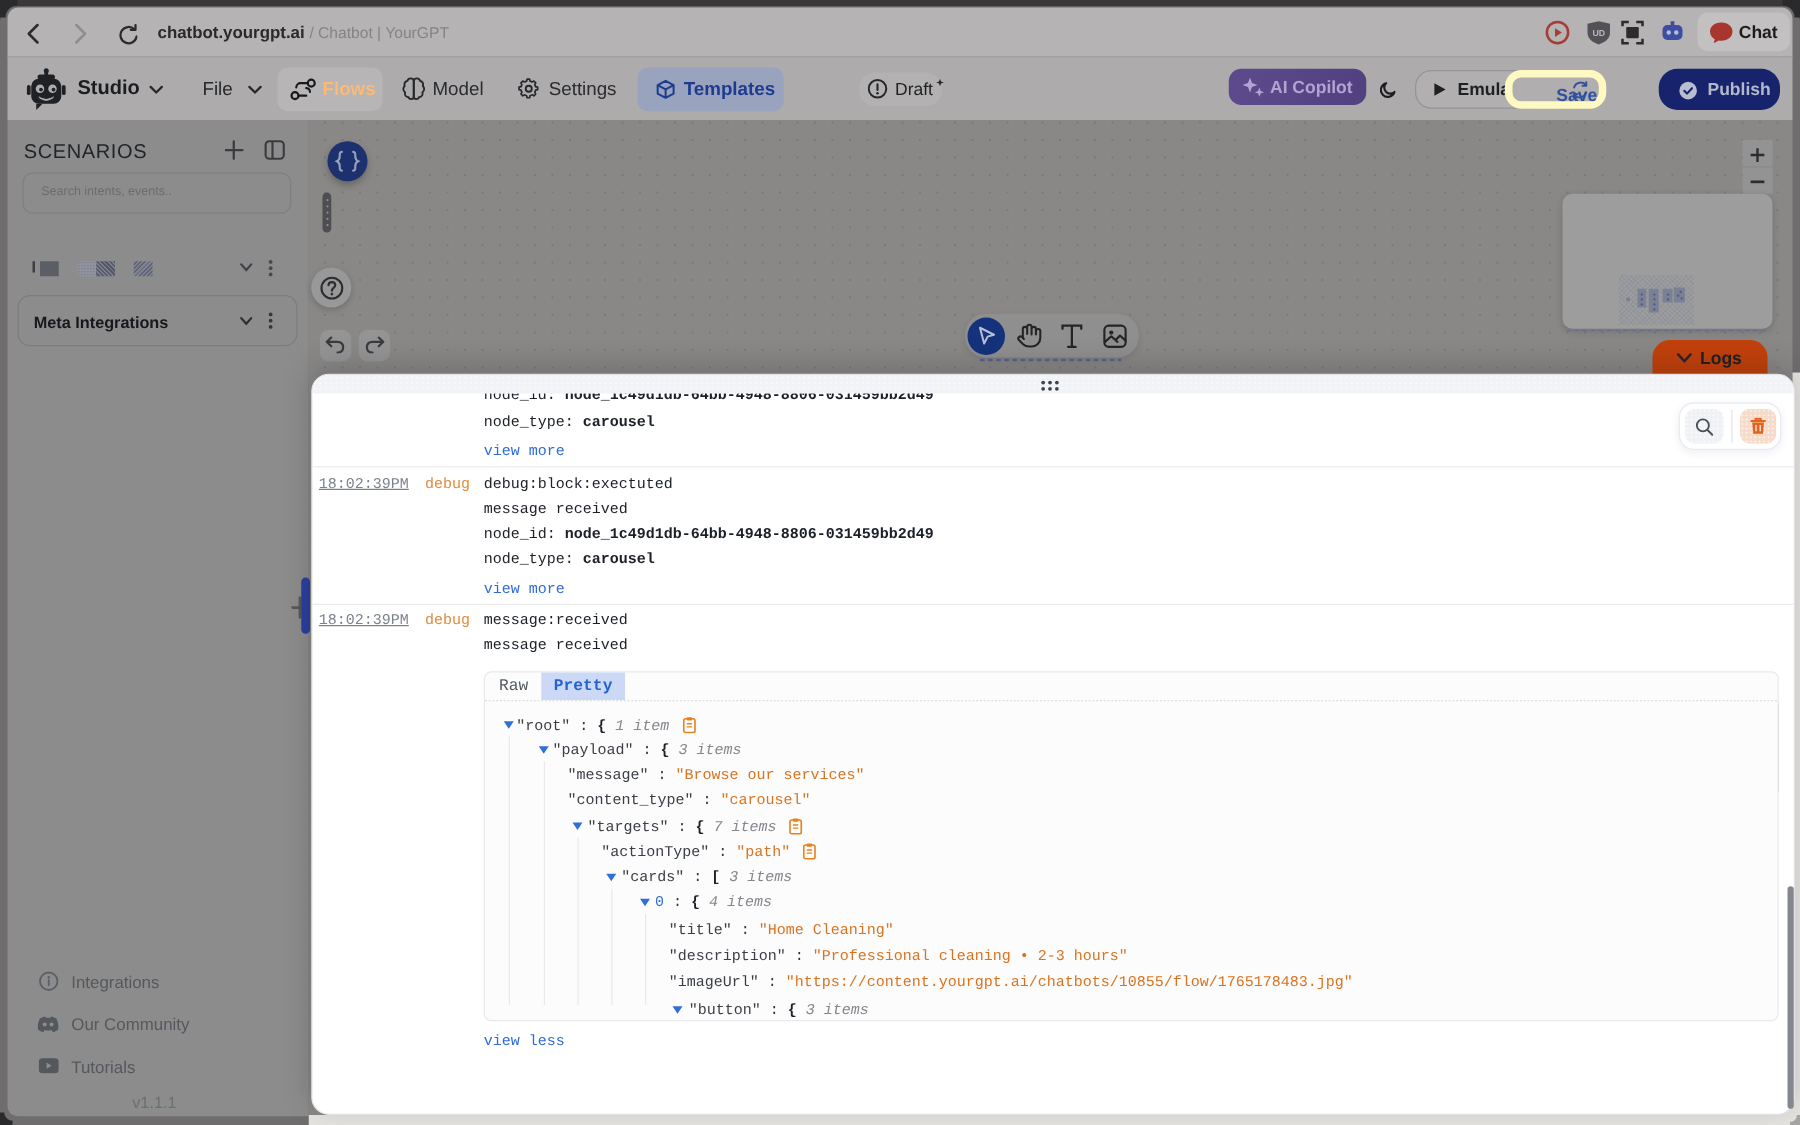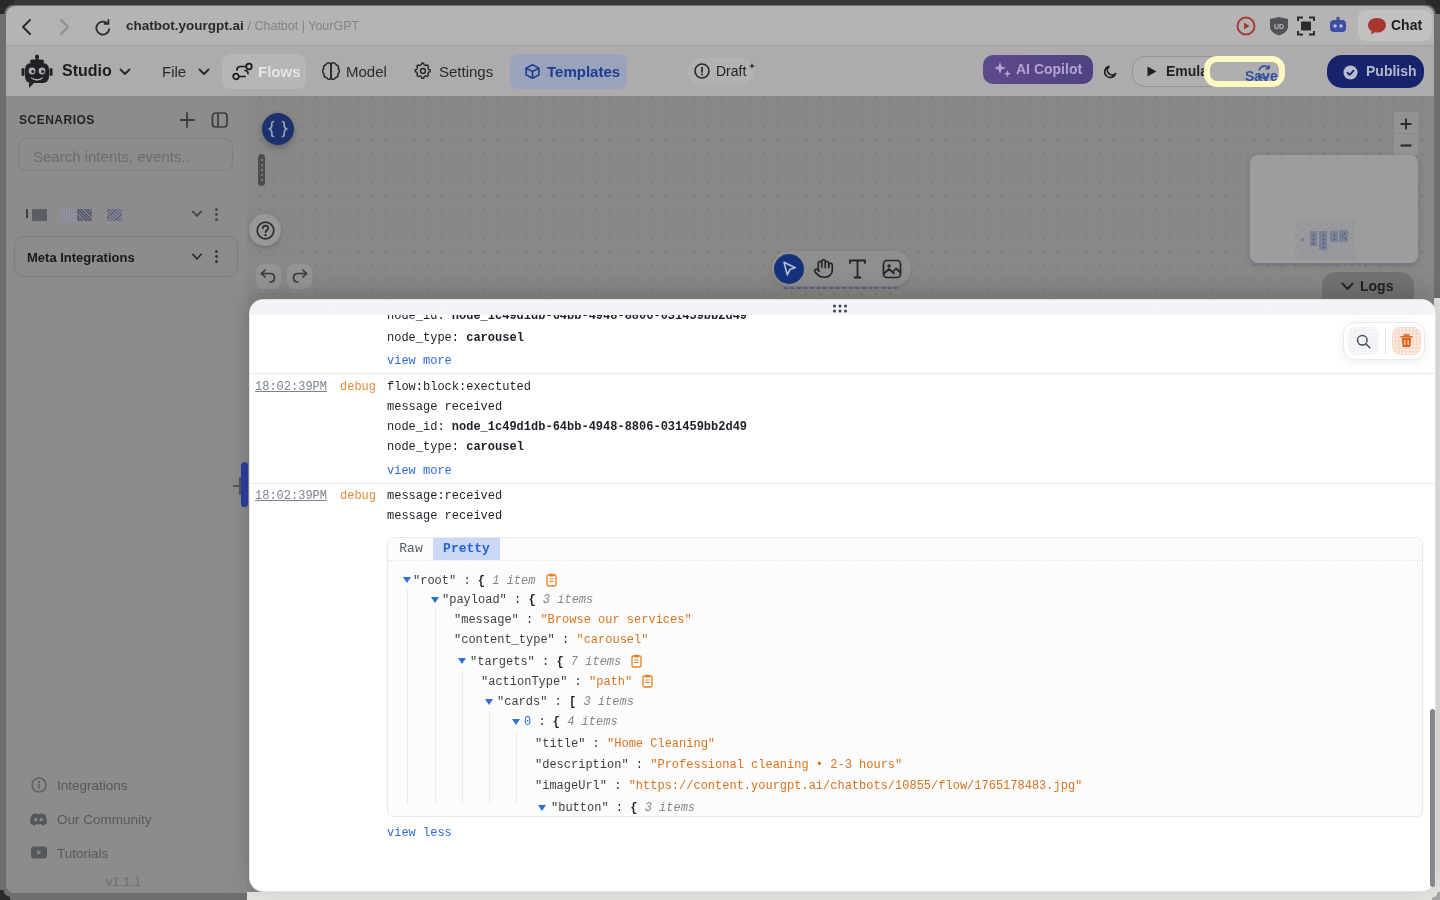--- a/index.html
+++ b/index.html
@@ -37,62 +37,62 @@
   #urlbar .sec { color:#858383; font-weight:400; font-size:12.5px; }
   #chatbtn { left:1358px; top:10px; width:74px; height:31px; background:#c2c0c0;
      border-radius:8px; }
   #chatbtn span { position:absolute; left:33px; top:7px; font-size:14px; font-weight:700; color:#1d1d1f;}
 
   
   .tbtxt { position:absolute; font-size:15px; color:#222428; }
   #studio-txt { left:62px; top:62px; font-size:16px; font-weight:700; color:#1b1d21; }
   #file-txt { left:162px; top:63px; color:#26282c; }
   #flows-chip { left:222px; top:54px; width:84px; height:35px; background:#b7b5b5; border-radius:8px; }
-  #flows-txt { left:258px; top:63px; font-weight:700; color:#e5e5e5; }
+  #flows-txt { left:258px; top:63px; font-weight:700; color:#fdba74; }
   #model-txt { left:346px; top:63px; color:#2a2c30; }
   #settings-txt { left:439px; top:63px; color:#2a2c30; }
   #templates-chip { left:510px; top:54px; width:117px; height:35px; background:#9aa3bd; border-radius:8px; }
   #templates-txt { left:547px; top:63px; font-weight:700; color:#1d3c8f; }
   #draft-pill { left:687px; top:58px; width:67px; height:27px; background:#b3b1b1; border-radius:14px; }
   #draft-txt { left:716px; top:63px; font-size:14px; font-weight:500; color:#1f2024;text-align:right; }
   #copilot { left:983px; top:55px; width:110px; height:29px; border-radius:10px;
      background:linear-gradient(90deg,#5d4a8c,#514181); }
   #copilot span { position:absolute; left:33px; top:6px; font-size:14px; font-weight:600; color:#b3a3d2; }
   #emulator { left:1132px; top:56px; width:106px; height:31px; background:#b1afaf;
      border:1px solid #96949a; border-radius:13px; }
   #emulator span { position:absolute; left:33px; top:6px; font-size:14px; font-weight:700; color:#1e2024; }
   #save { left:1204px; top:56px; width:81px; height:31px; background:#b0aeae;
      border:6px solid #fef9c3; border-radius:13px; }
   #save span { position:absolute; left:35px; top:6px; font-size:14px; font-weight:700; color:#31519e; }
   #publish { left:1327px; top:55px; width:97px; height:33px; background:#17246d; border-radius:15px; }
   #publish span { position:absolute; left:39px; top:8px; font-size:14px; font-weight:700; color:#b4b8cb; }
 
   
-  #scen-title { left:19px; top:113px; font-size:12px; font-weight:700; letter-spacing:0.5px; color:#212429; }
+  #scen-title { left:19px; top:113px; font-size:16px; font-weight:400; letter-spacing:0.5px; color:#212429; }
   #search-box { left:18px; top:138px; width:215px; height:33px; border:1px solid #7f7f81; border-radius:8px; }
-  #search-ph { left:33px; top:148px; font-size:15px; color:#6c6c6e; }
+  #search-ph { left:33px; top:148px; font-size:10px; color:#6c6c6e; }
   #meta-box { left:14px; top:236px; width:224px; height:41px; border:1px solid #7c7c7e; border-radius:10px; }
   #meta-txt { left:27px; top:250px; font-size:13px; font-weight:700; color:#17181c; }
   .sb-link { position:absolute; font-size:13.5px; color:#55585d; }
   #ver { left:0; top:874px; width:247px; text-align:center; font-size:13px; color:#6b6e73; }
 
   
   #bracecircle { left:262px; top:113px; width:32px; height:32px; border-radius:50%;
      background:#1c316e; box-shadow:0 3px 6px rgba(0,0,0,0.25); }
 
   #vhandle { left:258px; top:154px; width:7px; height:32px; background:#4e4e51; border-radius:3.5px; }
   #helpbtn { left:249px; top:214px; width:32px; height:32px; border-radius:50%; background:#989898;
      box-shadow:0 2px 5px rgba(0,0,0,0.18); }
   #undoredo { left:255px; top:263px; width:58px; height:27px; }
   .ur-btn { position:absolute; width:27px; height:27px; background:#949494; border:1px solid #898989; border-radius:8px; }
   #zoomctl { left:1394px; top:112px; width:24px; height:43px; }
   .z-btn { position:absolute; width:24px; height:21px; background:#939393; }
   #minimap { left:1250px; top:155px; width:168px; height:108px; background:#9d9d9d; border-radius:8px;
      box-shadow:0 2px 6px rgba(0,0,0,0.15); }
-  #logstab { left:1322px; top:272px; width:92px; height:30px; background:#737373; border-radius:14px 14px 0 0; }
+  #logstab { left:1322px; top:272px; width:92px; height:30px; background:#c2410c; border-radius:14px 14px 0 0; }
   #logstab span { position:absolute; left:38px; top:6px; font-size:14px; font-weight:700; color:#202226; }
   #bluebar { left:241px; top:462px; width:7px; height:45px; background:#2b3f9f; border-radius:3.5px; }
 
   
   #panel { left:249px; top:299px; width:1187px; height:593px; background:#ffffff;
      border:1px solid #e2e2e5; border-radius:14px;
      box-shadow:0 -6px 24px rgba(0,0,0,0.18); }
   #band { left:250px; top:300px; width:1185px; height:15px; background:#f1f3f7;
      border-radius:13px 13px 0 0; z-index:4;
      background-image:radial-gradient(circle, rgba(255,255,255,0.6) 0.7px, transparent 0.9px);
@@ -446,21 +446,21 @@
   <div class="abs" id="jsonbox"></div>
   <div id="rawtab">Raw</div>
   <div id="prettytab">Pretty</div>
   <div class="abs" id="tabline"></div>
 
   <div class="abs logline" style="left:387px; top:309px;">node_id: <span class="bold">node_1c49d1db-64bb-4948-8806-031459bb2d49</span></div>
   <div class="abs logline" style="left:387px; top:331px;">node_type: <span class="bold">carousel</span></div>
   <div class="abs logline blue" style="left:387px; top:354px;">view more</div>
   <div class="abs logline" style="left:255px; top:380px;"><span class="ts">18:02:39PM</span></div>
   <div class="abs logline" style="left:340px; top:380px;"><span class="dbg">debug</span></div>
-  <div class="abs logline" style="left:387px; top:380px;">flow:block:exectuted</div>
+  <div class="abs logline" style="left:387px; top:380px;">debug:block:exectuted</div>
   <div class="abs logline" style="left:387px; top:400px;">message received</div>
   <div class="abs logline" style="left:387px; top:420px;">node_id: <span class="bold">node_1c49d1db-64bb-4948-8806-031459bb2d49</span></div>
   <div class="abs logline" style="left:387px; top:440px;">node_type: <span class="bold">carousel</span></div>
   <div class="abs logline blue" style="left:387px; top:464px;">view more</div>
   <div class="abs logline" style="left:255px; top:489px;"><span class="ts">18:02:39PM</span></div>
   <div class="abs logline" style="left:340px; top:489px;"><span class="dbg">debug</span></div>
   <div class="abs logline" style="left:387px; top:489px;">message:received</div>
   <div class="abs logline" style="left:387px; top:509px;">message received</div>
   <div class="abs logline blue" style="left:387px; top:826px;">view less</div>
 

